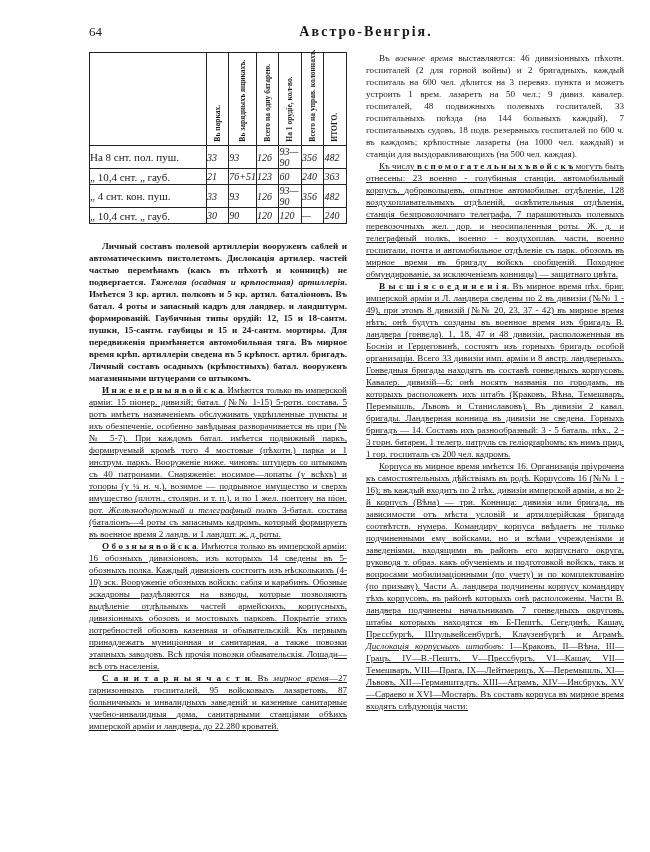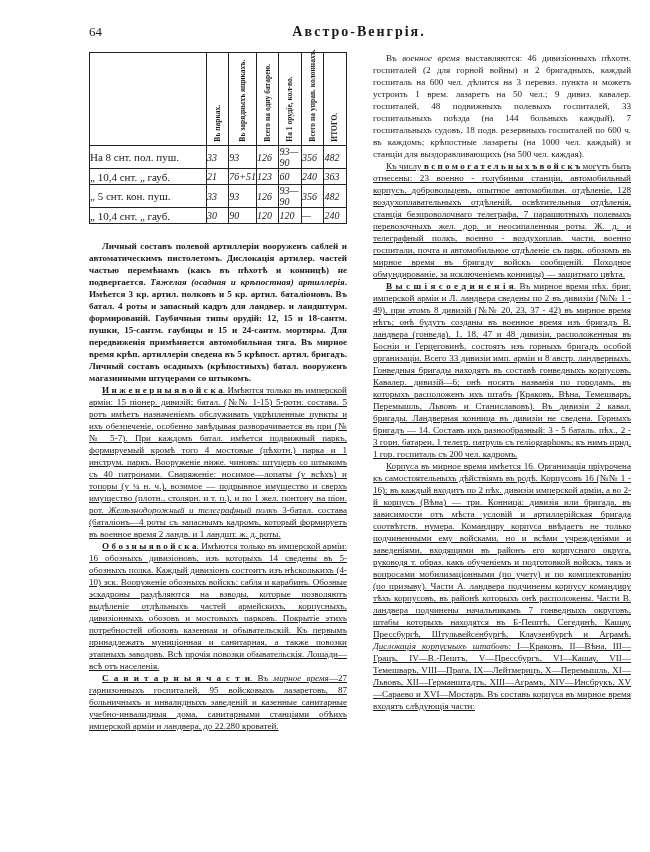--- a/index.html
+++ b/index.html
@@ -31,42 +31,42 @@
   }
   .page-num {
     position: absolute;
     left: 0;
     top: 0;
     font-size: 13px;
     font-family: "Liberation Serif", serif;
   }
   .running-title {
     position: absolute;
-    left: 5px;
+    left: 12px;
     top: 0;
     width: 530px;
     text-align: center;
     font-size: 14px;
     font-weight: bold;
     letter-spacing: 2px;
   }
   .columns {
     position: absolute;
     left: 60px;
     top: 52px;
     width: 534px;
     height: 780px;
   }
   .col {
     position: absolute;
     top: 0;
     width: 258px;
   }
   .col-left { left: 0; }
-  .col-right { left: 284px; }
+  .col-right { left: 277px; }
 
   
   table.artillery {
     border-collapse: collapse;
     width: 258px;
     font-size: 8.5px;
     font-family: "Liberation Serif", serif;
   }
   table.artillery td, table.artillery th {
     border: 1px solid #222;
@@ -173,21 +173,21 @@
           <tr>
             <td class="rowlabel">„ 10,4 снт. „  гауб.</td>
             <td class="num">21</td>
             <td class="num">76+51</td>
             <td class="num">123</td>
             <td class="num">60</td>
             <td class="num">240</td>
             <td class="num">363</td>
           </tr>
           <tr>
-            <td class="rowlabel">„ 5 снт. кон. пуш.</td>
+            <td class="rowlabel">„ 4 снт. кон. пуш.</td>
             <td class="num">33</td>
             <td class="num">93</td>
             <td class="num">126</td>
             <td class="num">93—90</td>
             <td class="num">356</td>
             <td class="num">482</td>
           </tr>
           <tr>
             <td class="rowlabel">„ 10,4 снт. „  гауб.</td>
             <td class="num">30</td>

